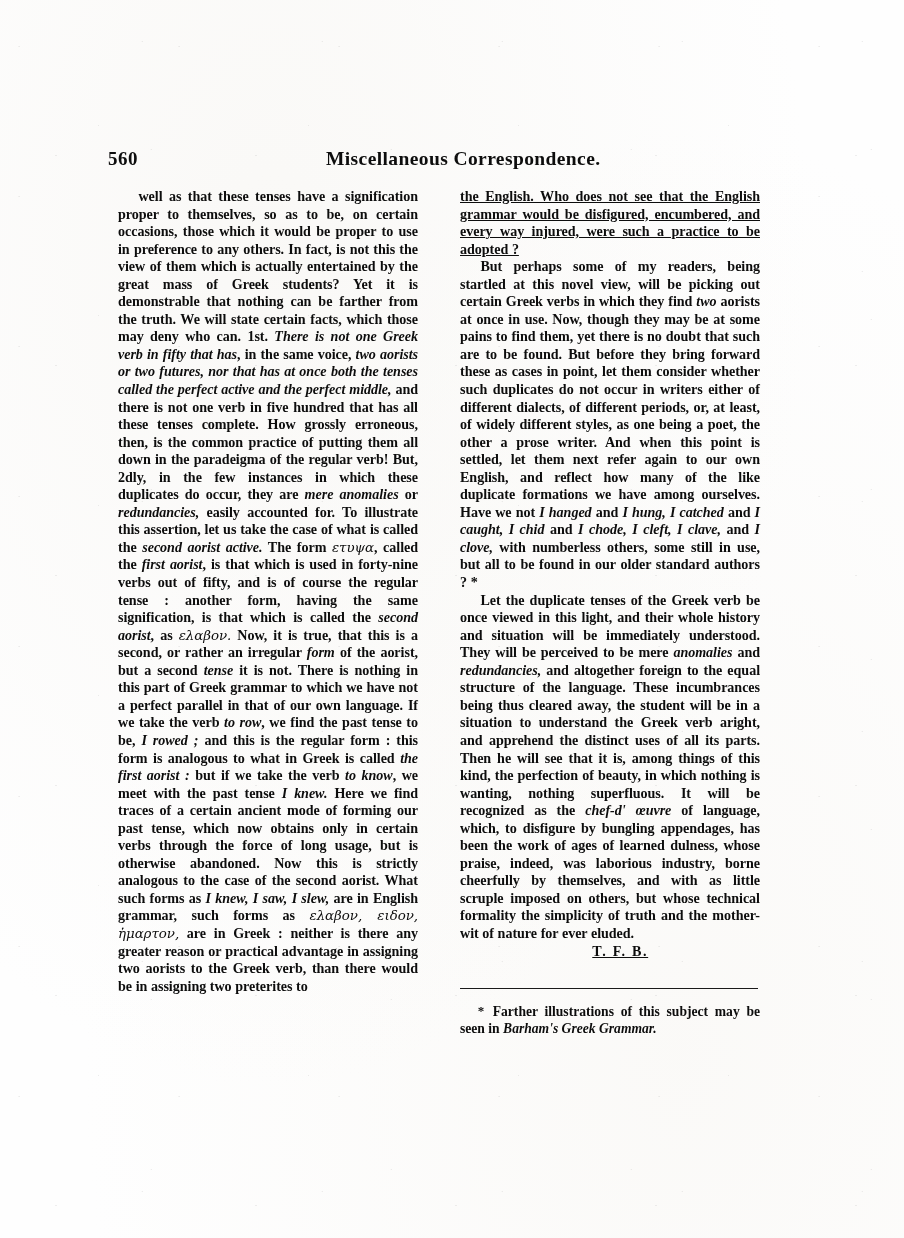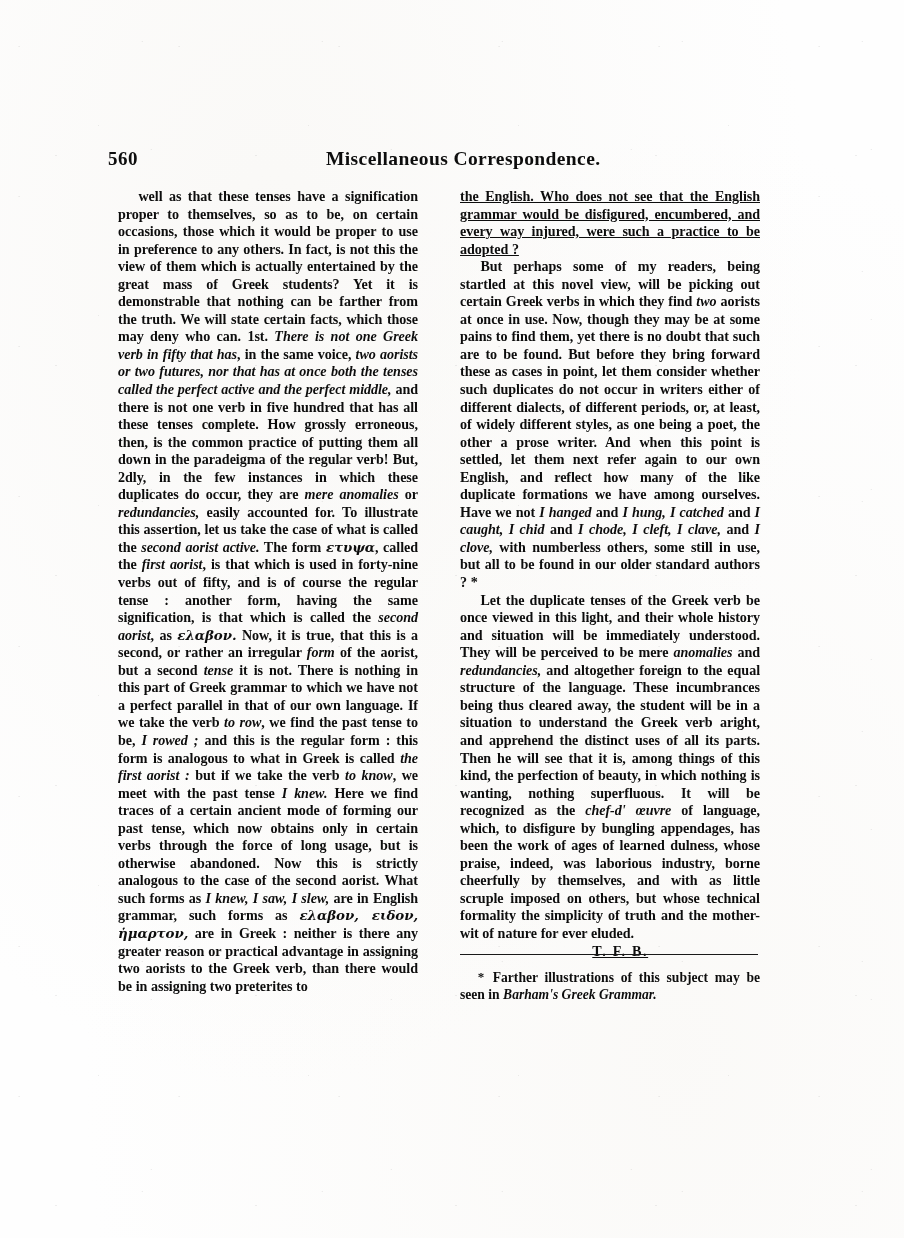--- a/index.html
+++ b/index.html
@@ -93,21 +93,21 @@
   }
   .col-text p.noindent {
     text-indent: 0;
     text-decoration: underline;
   }
   .col-text i, .col-text em {
   }
   .greek {
     font-family: "DejaVu Serif", "Liberation Serif", serif;
     font-style: italic;
-    font-weight: 700;
+    font-weight: 400;
     font-size: 13.4px;
   }
   .signature {
     display: block;
     text-align: center;
     text-indent: 0;
     margin-top: 2px;
     letter-spacing: 1.6px;
     font-weight: 700;
     text-decoration: underline;
@@ -178,21 +178,21 @@
     </div>
 
     <div class="column">
       <div class="col-text" id="right-col-text">
           <p class="noindent"><span>the English. Who does not see that the English grammar would be disfigured, encumbered, and every way injured, were such a practice to be adopted ?</span></p>
           <p><span>But perhaps some of my readers, being startled at this novel view, will be picking out certain Greek verbs in which they find </span><i>two</i><span> aorists at once in use. Now, though they may be at some pains to find them, yet there is no doubt that such are to be found. But before they bring forward these as cases in point, let them consider whether such duplicates do not occur in writers either of different dialects, of different periods, or, at least, of widely different styles, as one being a poet, the other a prose writer. And when this point is settled, let them next refer again to our own English, and reflect how many of the like duplicate formations we have among ourselves. Have we not </span><i>I hanged</i><span> and </span><i>I hung, I catched</i><span> and </span><i>I caught, I chid</i><span> and </span><i>I chode, I cleft, I clave,</i><span> and </span><i>I clove,</i><span> with numberless others, some still in use, but all to be found in our older standard authors ? *</span></p>
           <p><span>Let the duplicate tenses of the Greek verb be once viewed in this light, and their whole history and situation will be immediately understood. They will be perceived to be mere </span><i>anomalies</i><span> and </span><i>redundancies,</i><span> and altogether foreign to the equal structure of the language. These incumbrances being thus cleared away, the student will be in a situation to understand the Greek verb aright, and apprehend the distinct uses of all its parts. Then he will see that it is, among things of this kind, the perfection of beauty, in which nothing is wanting, nothing superfluous. It will be recognized as the </span><i>chef-d' œuvre</i><span> of language, which, to disfigure by bungling appendages, has been the work of ages of learned dulness, whose praise, indeed, was laborious industry, borne cheerfully by themselves, and with as little scruple imposed on others, but whose technical formality the simplicity of truth and the mother-wit of nature for ever eluded.</span></p>
           <p class="signature">T. F. B.</p>
         </div>
 
-      <div id="footnote-block" style="top: 766px;">
+      <div id="footnote-block" style="top: 800px;">
         <div id="footnote-rule"></div>
         <div id="footnote-text">
             <p><span class="fn-marker">* </span><span>Farther illustrations of this subject may be seen in </span><i>Barham's Greek Grammar.</i></p>
           </div>
       </div>
     </div>
 
   </div>
 
   <div id="speckle"></div>

